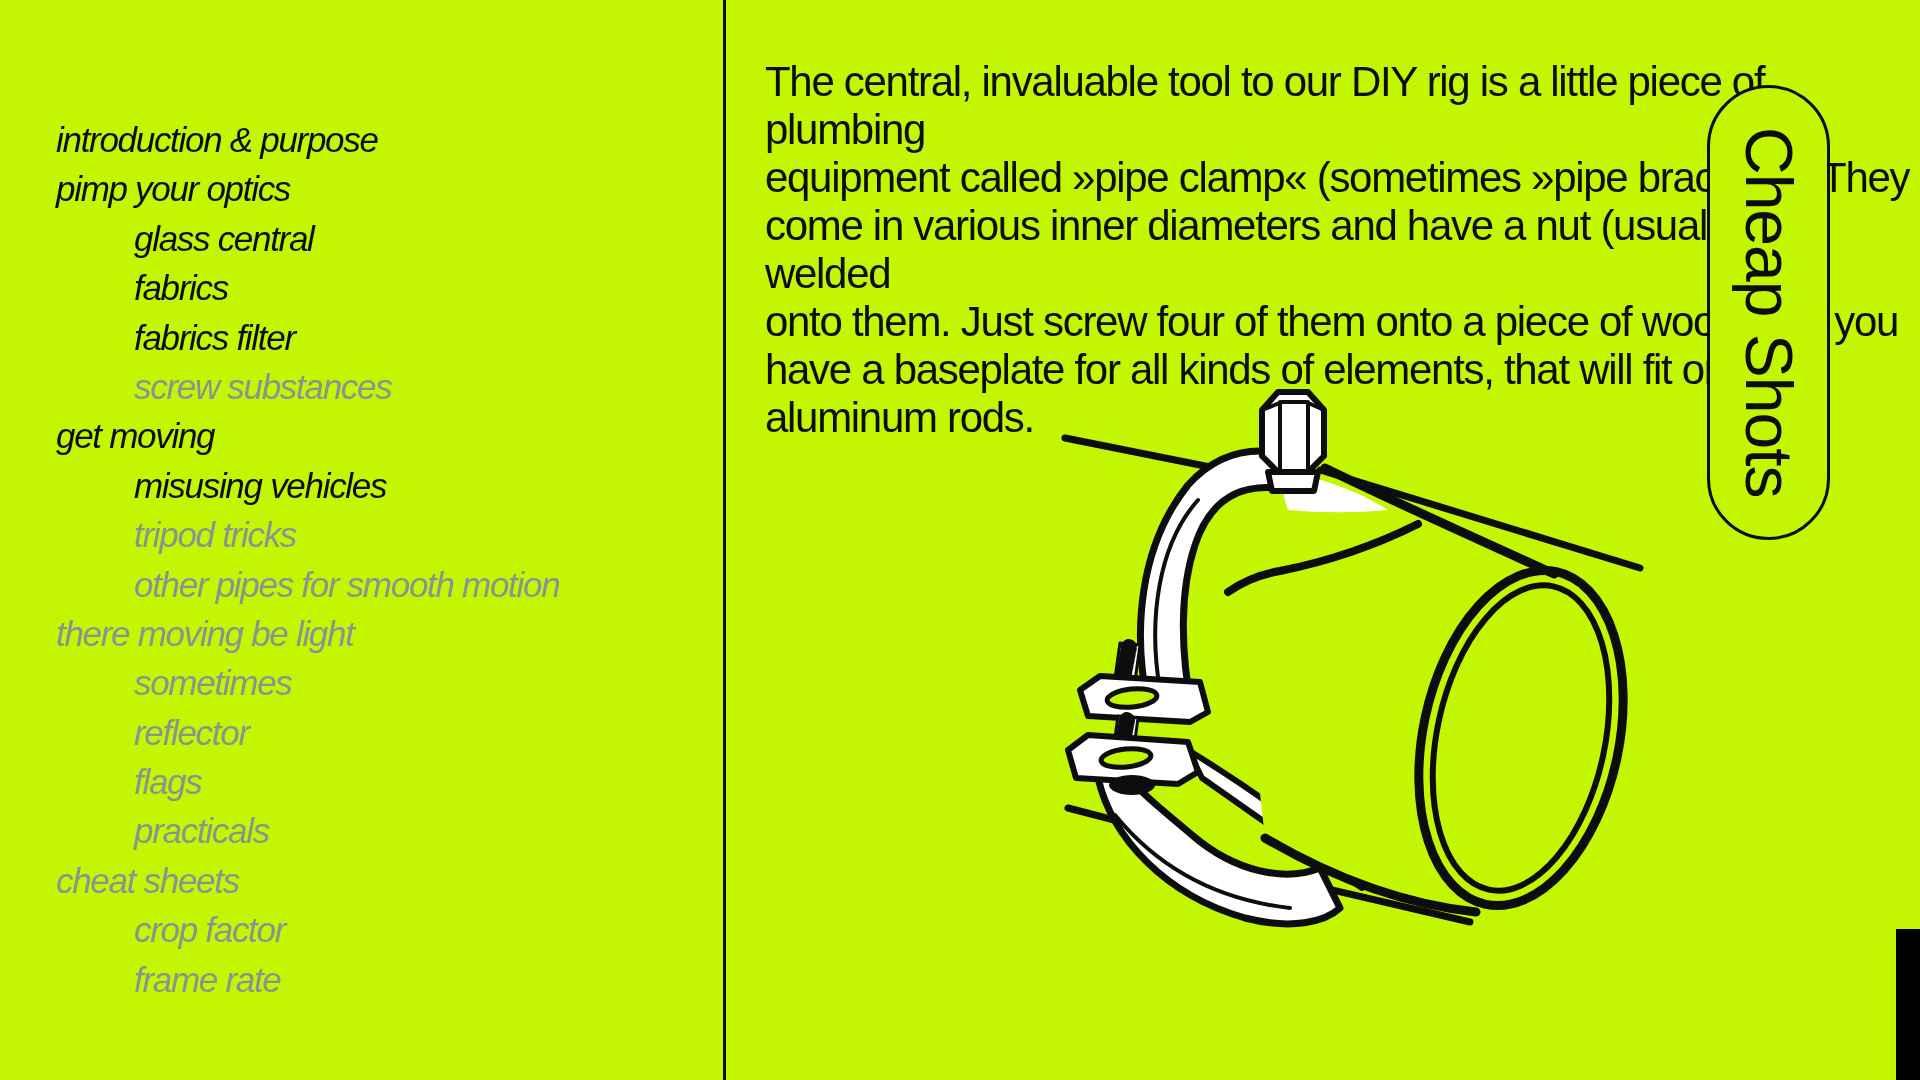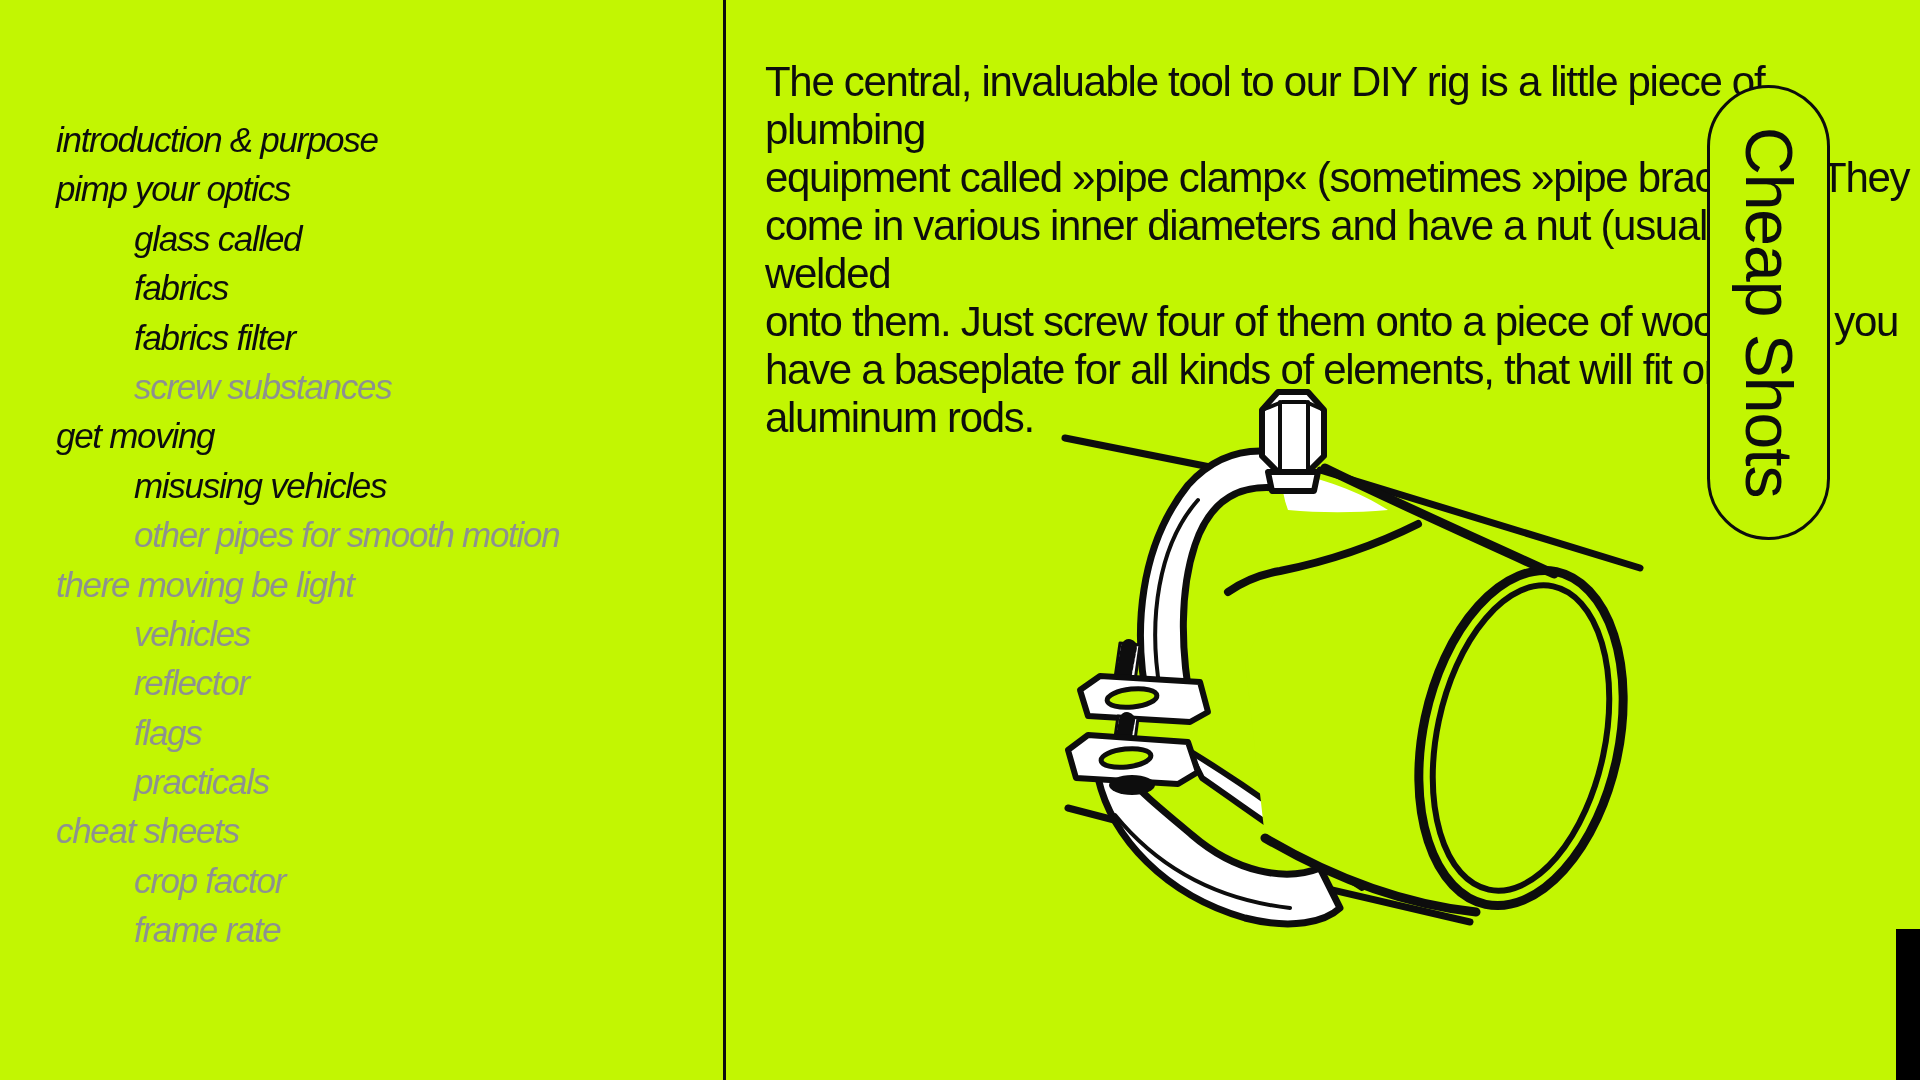--- a/index.html
+++ b/index.html
@@ -70,29 +70,30 @@
     width:24px;height:151px;background:#000;z-index:6;
   }
 </style>
 </head>
 <body>
 
 <nav>
   <ul class="toc" id="toc-list">
       <li class="">introduction &amp; purpose</li>
       <li class="">pimp your optics</li>
-      <li class="l1">glass called</li>
+      <li class="l1">glass central</li>
       <li class="l1">fabrics</li>
       <li class="l1">fabrics filter</li>
       <li class="l1 muted">screw substances</li>
       <li class="">get moving</li>
       <li class="l1">misusing vehicles</li>
+      <li class="l1 muted">tripod tricks</li>
       <li class="l1 muted">other pipes for smooth motion</li>
       <li class=" muted">there moving be light</li>
-      <li class="l1 muted">vehicles</li>
+      <li class="l1 muted">sometimes</li>
       <li class="l1 muted">reflector</li>
       <li class="l1 muted">flags</li>
       <li class="l1 muted">practicals</li>
       <li class=" muted">cheat sheets</li>
       <li class="l1 muted">crop factor</li>
       <li class="l1 muted">frame rate</li>
     </ul>
 </nav>
 
 <div class="divider"></div>

